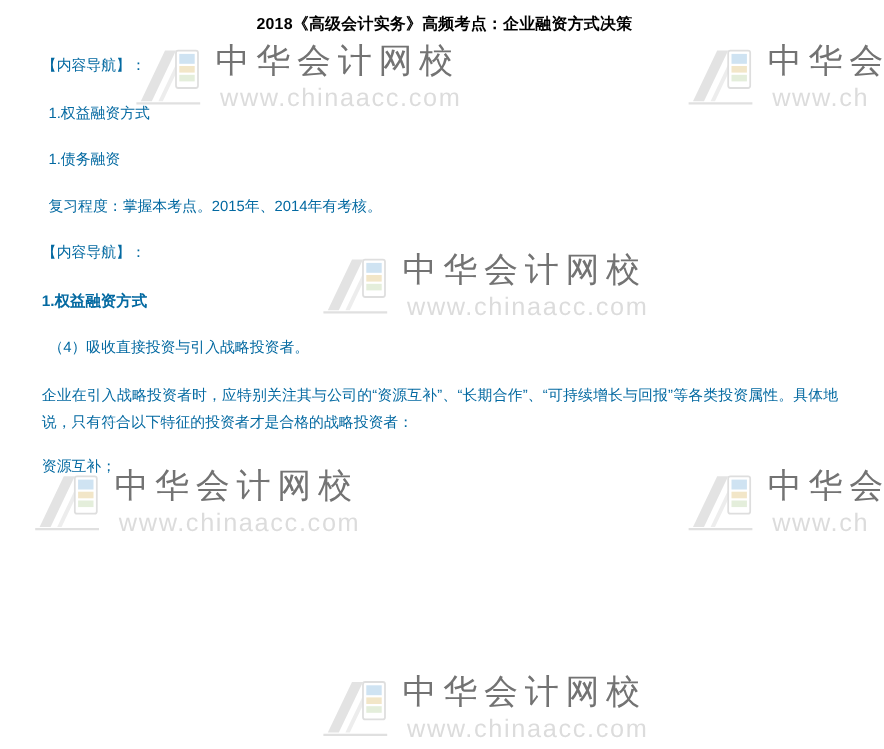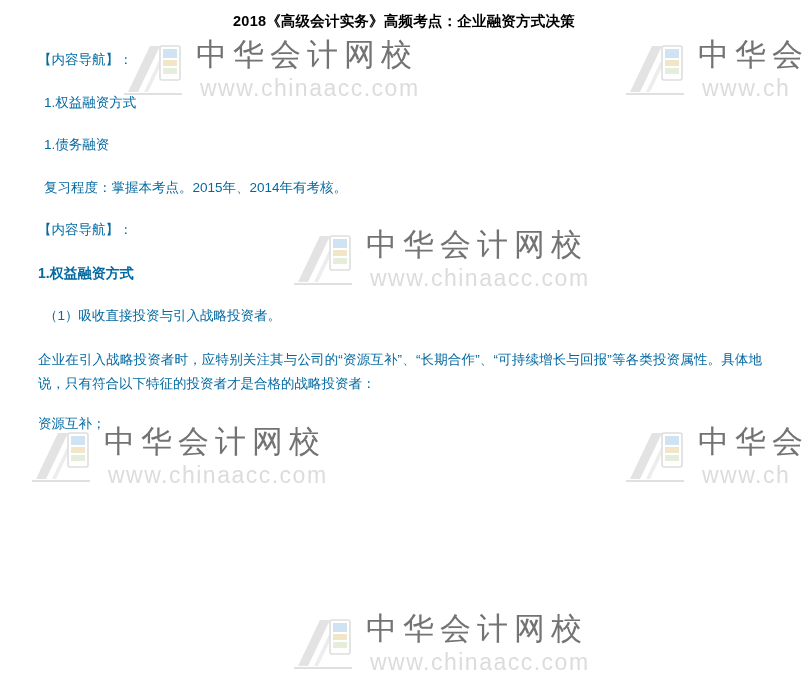--- a/index.html
+++ b/index.html
@@ -218,18 +218,18 @@
 
   <div class="doc-title">2018《高级会计实务》高频考点：企业融资方式决策</div>
 
   <div class="content">
       <p class="para p-head">【内容导航】：</p>
       <p class="para p-num">1.权益融资方式</p>
       <p class="para p-num">1.债务融资</p>
       <p class="para p-num">复习程度：掌握本考点。2015年、2014年有考核。</p>
       <p class="para p-head">【内容导航】：</p>
       <p class="para bold p-head">1.权益融资方式</p>
-      <p class="para p-num">（1）吸收直接投资与引入战略投资者。</p>
+      <p class="para p-num">（4）吸收直接投资与引入战略投资者。</p>
       <p class="para wide">企业在引入战略投资者时，应特别关注其与公司的“资源互补”、“长期合作”、“可持续增长与回报”等各类投资属性。具体地说，只有符合以下特征的投资者才是合格的战略投资者：</p>
       <p class="para p-body">资源互补；</p>
     </div>
 
 </div>
 
 </body></html>

